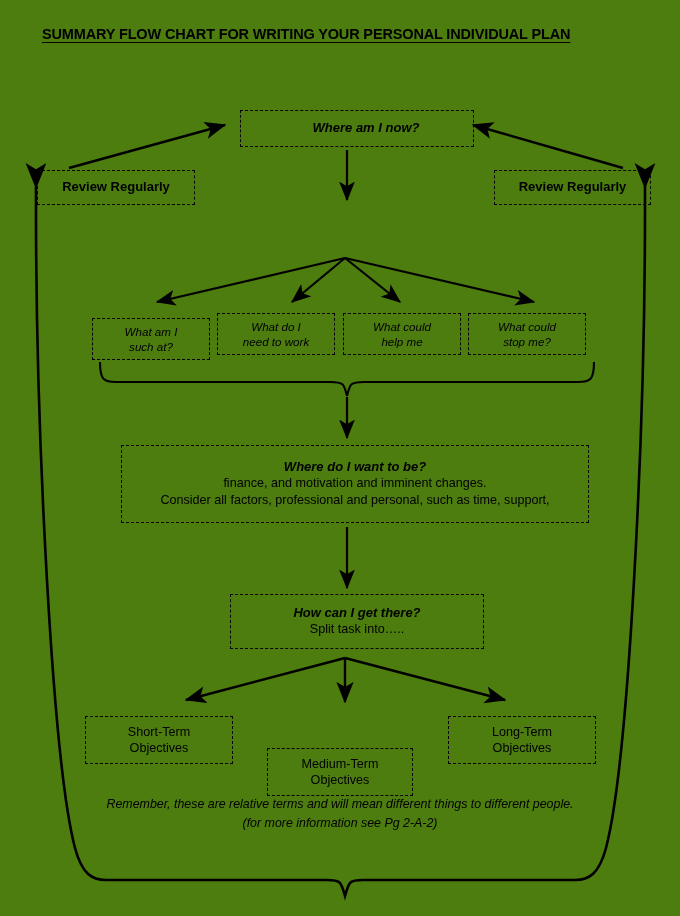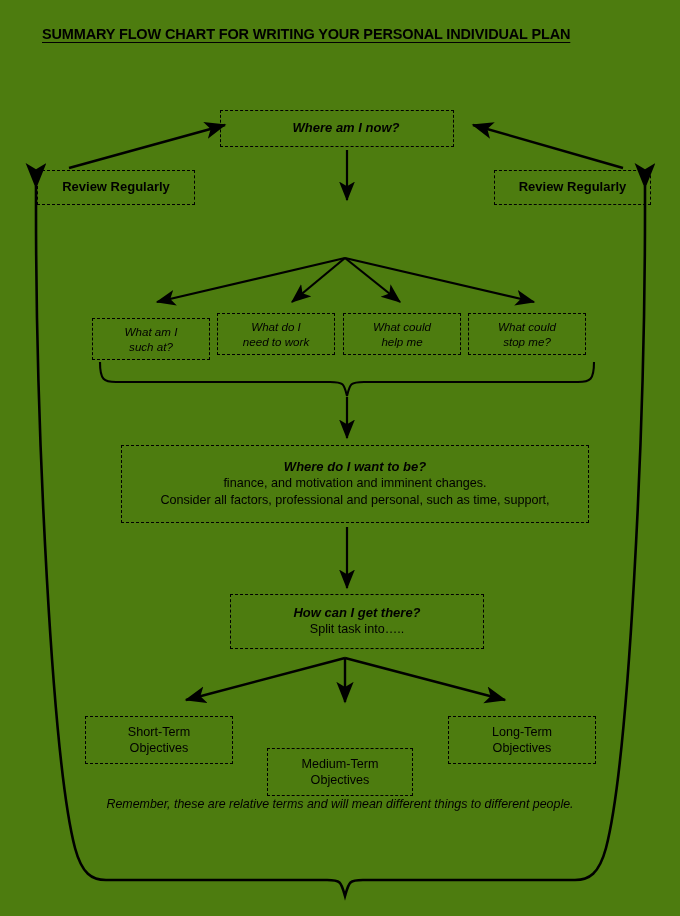--- a/index.html
+++ b/index.html
@@ -69,21 +69,21 @@
   .b-small-italic {
     font-style: italic;
     font-size: 11.6px;
     line-height: 1.32;
   }
   .b-body {
     font-size: 12.6px;
     line-height: 1.34;
   }
   
-  #box-where-now      { left: 220px; top: 110px;  width: 234px; height: 37px; padding-left: 18px; }
+  #box-where-now      { left: 240px; top: 110px;  width: 234px; height: 37px; padding-left: 18px; }
   #box-review-left    { left: 37px;  top: 170px;  width: 158px; height: 35px; }
   #box-review-right   { left: 494px; top: 170px;  width: 157px; height: 35px; }
   #box-current-sit    { left: 231px; top: 206px;  width: 232px; height: 38px; }
   #box-good-at        { left: 92px;  top: 318px;  width: 118px; height: 42px; }
   #box-need-work      { left: 217px; top: 313px;  width: 118px; height: 42px; }
   #box-help-me        { left: 343px; top: 313px;  width: 118px; height: 42px; }
   #box-stop-me        { left: 468px; top: 313px;  width: 118px; height: 42px; }
   #box-want-to-be     { left: 121px; top: 445px;  width: 468px; height: 78px; padding: 4px 12px; }
   #box-get-there      { left: 230px; top: 594px;  width: 254px; height: 55px; }
   #box-short-term     { left: 85px;  top: 716px;  width: 148px; height: 48px; }
@@ -205,15 +205,16 @@
     <span class="b-plain">Objectives</span>
   </div>
 
   <div class="box" id="box-long-term">
     <span class="b-plain">Long-Term</span>
     <span class="b-plain">Objectives</span>
   </div>
 
   <div class="footer">
     <span class="ln">Remember, these are relative terms and will mean different things to different people.</span>
+    <span class="ln">(for more information see Pg 2-A-2)</span>
   </div>
 
 </div>
 
 </body></html>

